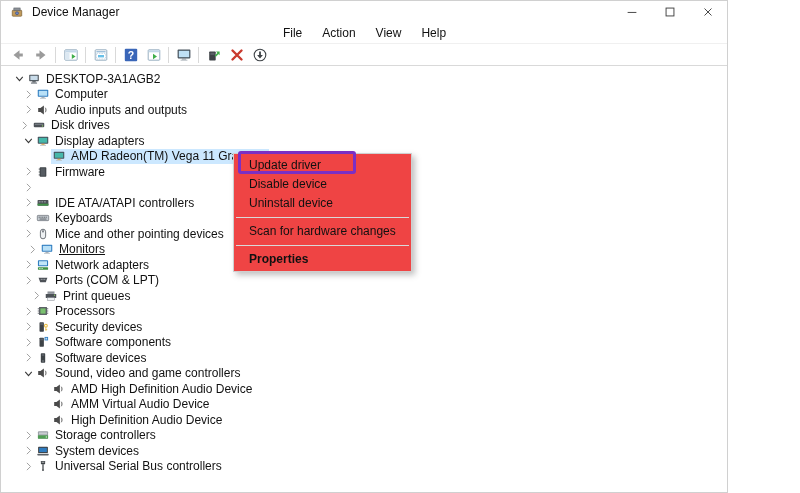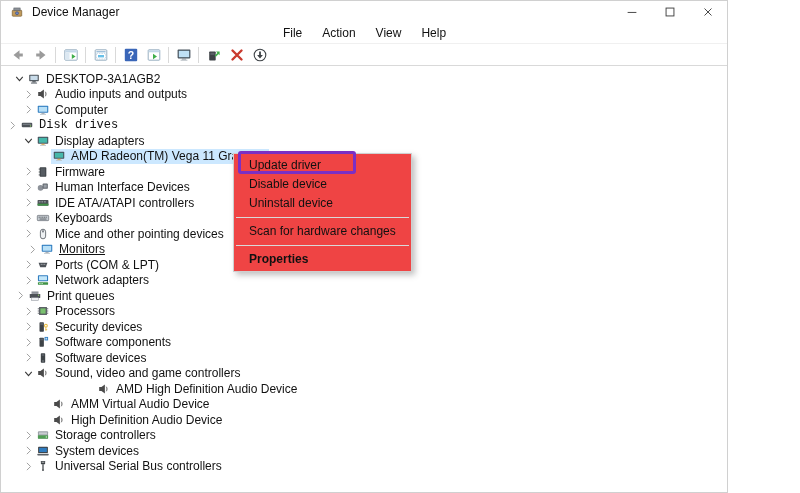--- a/index.html
+++ b/index.html
@@ -196,46 +196,46 @@
       </div>
       <div class="tree-row" style="padding-left: 20px;">
         <span class="chev">
           <svg width="13" height="13" viewBox="0 0 16 16">
             <polyline points="6,3.5 10.5,8 6,12.5" fill="none" stroke="#9d9d9d" stroke-width="1.2"></polyline>
           </svg>
         </span>
         <span class="row-inner">
           <span class="node-icon">
             <svg width="14" height="14" viewBox="0 0 16 16">
-              <path d="M2.5 5.8h2.6L9 2.8v10.4L5.1 10.2H2.5z" fill="#4a4a4a"></path>
-              <path d="M10.6 5.4c1.1 1.5 1.1 3.7 0 5.2" stroke="#4a4a4a" fill="none" stroke-width="1"></path>
-            </svg>
-          </span>
-          <span class="node-label">Audio inputs and outputs</span>
-        </span>
-      </div>
-      <div class="tree-row" style="padding-left: 20px;">
-        <span class="chev">
-          <svg width="13" height="13" viewBox="0 0 16 16">
-            <polyline points="6,3.5 10.5,8 6,12.5" fill="none" stroke="#9d9d9d" stroke-width="1.2"></polyline>
-          </svg>
-        </span>
-        <span class="row-inner">
-          <span class="node-icon">
-            <svg width="14" height="14" viewBox="0 0 16 16">
               <rect x="2" y="3.2" width="12" height="8" rx="0.8" fill="#2f7cc0"></rect>
               <rect x="3.2" y="4.4" width="9.6" height="5.6" fill="#b8e0f7"></rect>
               <rect x="6.2" y="11.2" width="3.6" height="1.2" fill="#9aa4ad"></rect>
               <rect x="4.6" y="12.4" width="6.8" height="1.1" fill="#bdc4ca"></rect>
             </svg>
           </span>
           <span class="node-label">Computer</span>
         </span>
       </div>
-      <div class="tree-row" style="padding-left: 4px; font-family: Liberation Mono, monospace;">
+      <div class="tree-row" style="padding-left: 20px;">
+        <span class="chev">
+          <svg width="13" height="13" viewBox="0 0 16 16">
+            <polyline points="6,3.5 10.5,8 6,12.5" fill="none" stroke="#9d9d9d" stroke-width="1.2"></polyline>
+          </svg>
+        </span>
+        <span class="row-inner">
+          <span class="node-icon">
+            <svg width="14" height="14" viewBox="0 0 16 16">
+              <path d="M2.5 5.8h2.6L9 2.8v10.4L5.1 10.2H2.5z" fill="#4a4a4a"></path>
+              <path d="M10.6 5.4c1.1 1.5 1.1 3.7 0 5.2" stroke="#4a4a4a" fill="none" stroke-width="1"></path>
+            </svg>
+          </span>
+          <span class="node-label">Audio inputs and outputs</span>
+        </span>
+      </div>
+      <div class="tree-row" style="padding-left: 16px;">
         <span class="chev">
           <svg width="13" height="13" viewBox="0 0 16 16">
             <polyline points="6,3.5 10.5,8 6,12.5" fill="none" stroke="#9d9d9d" stroke-width="1.2"></polyline>
           </svg>
         </span>
         <span class="row-inner">
           <span class="node-icon">
             <svg width="14" height="14" viewBox="0 0 16 16">
               <rect x="2" y="5.5" width="12" height="5" rx="1.2" fill="#4c5157"></rect>
               <rect x="3.2" y="6.6" width="9.6" height="1.2" fill="#7d838a"></rect>
@@ -294,30 +294,20 @@
             </svg>
           </span>
           <span class="node-label">Firmware</span>
         </span>
       </div>
       <div class="tree-row" style="padding-left: 20px;">
         <span class="chev">
           <svg width="13" height="13" viewBox="0 0 16 16">
             <polyline points="6,3.5 10.5,8 6,12.5" fill="none" stroke="#9d9d9d" stroke-width="1.2"></polyline>
           </svg>
-        </span>
-        <span class="row-inner">
-          <span class="node-icon">
-            <svg width="14" height="14" viewBox="0 0 16 16">
-              <circle cx="5.2" cy="9" r="3.2" fill="#8d9299"></circle>
-              <rect x="7.5" y="4" width="6" height="6" rx="1" fill="#60666d"></rect>
-              <rect x="8.7" y="5.2" width="3.6" height="3.6" fill="#9aa0a7"></rect>
-            </svg>
-          </span>
-          <span class="node-label">Human Interface Devices</span>
         </span>
       </div>
       <div class="tree-row" style="padding-left: 20px;">
         <span class="chev">
           <svg width="13" height="13" viewBox="0 0 16 16">
             <polyline points="6,3.5 10.5,8 6,12.5" fill="none" stroke="#9d9d9d" stroke-width="1.2"></polyline>
           </svg>
         </span>
         <span class="row-inner">
           <span class="node-icon">
@@ -390,49 +380,49 @@
       </div>
       <div class="tree-row" style="padding-left: 20px;">
         <span class="chev">
           <svg width="13" height="13" viewBox="0 0 16 16">
             <polyline points="6,3.5 10.5,8 6,12.5" fill="none" stroke="#9d9d9d" stroke-width="1.2"></polyline>
           </svg>
         </span>
         <span class="row-inner">
           <span class="node-icon">
             <svg width="14" height="14" viewBox="0 0 16 16">
-              <path d="M3 5.5h10l-1.8 5H4.8z" fill="#4c5157"></path>
-              <circle cx="6" cy="7.2" r="0.6" fill="#c9cdd1"></circle>
-              <circle cx="8" cy="7.2" r="0.6" fill="#c9cdd1"></circle>
-              <circle cx="10" cy="7.2" r="0.6" fill="#c9cdd1"></circle>
-            </svg>
-          </span>
-          <span class="node-label">Ports (COM &amp; LPT)</span>
-        </span>
-      </div>
-      <div class="tree-row" style="padding-left: 20px;">
-        <span class="chev">
-          <svg width="13" height="13" viewBox="0 0 16 16">
-            <polyline points="6,3.5 10.5,8 6,12.5" fill="none" stroke="#9d9d9d" stroke-width="1.2"></polyline>
-          </svg>
-        </span>
-        <span class="row-inner">
-          <span class="node-icon">
-            <svg width="14" height="14" viewBox="0 0 16 16">
               <rect x="2.2" y="2.5" width="11.6" height="7" rx="0.8" fill="#2f7cc0"></rect>
               <rect x="3.4" y="3.7" width="9.2" height="4.6" fill="#c2e6f9"></rect>
               <rect x="2.2" y="10.5" width="11.6" height="3" rx="0.6" fill="#3f9146"></rect>
               <rect x="3.6" y="11.4" width="1.6" height="1.2" fill="#b8e6bb"></rect>
               <rect x="6.2" y="11.4" width="1.6" height="1.2" fill="#b8e6bb"></rect>
             </svg>
           </span>
           <span class="node-label">Network adapters</span>
         </span>
       </div>
-      <div class="tree-row" style="padding-left: 12px; text-align: center;">
+      <div class="tree-row" style="padding-left: 20px;">
+        <span class="chev">
+          <svg width="13" height="13" viewBox="0 0 16 16">
+            <polyline points="6,3.5 10.5,8 6,12.5" fill="none" stroke="#9d9d9d" stroke-width="1.2"></polyline>
+          </svg>
+        </span>
+        <span class="row-inner">
+          <span class="node-icon">
+            <svg width="14" height="14" viewBox="0 0 16 16">
+              <path d="M3 5.5h10l-1.8 5H4.8z" fill="#4c5157"></path>
+              <circle cx="6" cy="7.2" r="0.6" fill="#c9cdd1"></circle>
+              <circle cx="8" cy="7.2" r="0.6" fill="#c9cdd1"></circle>
+              <circle cx="10" cy="7.2" r="0.6" fill="#c9cdd1"></circle>
+            </svg>
+          </span>
+          <span class="node-label">Ports (COM &amp; LPT)</span>
+        </span>
+      </div>
+      <div class="tree-row" style="padding-left: 28px; text-align: center;">
         <span class="chev">
           <svg width="13" height="13" viewBox="0 0 16 16">
             <polyline points="6,3.5 10.5,8 6,12.5" fill="none" stroke="#9d9d9d" stroke-width="1.2"></polyline>
           </svg>
         </span>
         <span class="row-inner">
           <span class="node-icon">
             <svg width="14" height="14" viewBox="0 0 16 16">
               <rect x="4" y="2.8" width="8" height="2.8" fill="#8d9299"></rect>
               <rect x="2" y="5.6" width="12" height="4.8" rx="0.8" fill="#4c5157"></rect>
@@ -528,21 +518,21 @@
         <span class="row-inner">
           <span class="node-icon">
             <svg width="14" height="14" viewBox="0 0 16 16">
               <path d="M2.5 5.8h2.6L9 2.8v10.4L5.1 10.2H2.5z" fill="#4a4a4a"></path>
               <path d="M10.6 5.4c1.1 1.5 1.1 3.7 0 5.2" stroke="#4a4a4a" fill="none" stroke-width="1"></path>
             </svg>
           </span>
           <span class="node-label">Sound, video and game controllers</span>
         </span>
       </div>
-      <div class="tree-row" style="padding-left: 36px; gap: 45px;">
+      <div class="tree-row" style="padding-left: 36px;">
         <span class="chev"></span>
         <span class="row-inner">
           <span class="node-icon">
             <svg width="14" height="14" viewBox="0 0 16 16">
               <path d="M2.5 5.8h2.6L9 2.8v10.4L5.1 10.2H2.5z" fill="#4a4a4a"></path>
               <path d="M10.6 5.4c1.1 1.5 1.1 3.7 0 5.2" stroke="#4a4a4a" fill="none" stroke-width="1"></path>
             </svg>
           </span>
           <span class="node-label">AMD High Definition Audio Device</span>
         </span>

